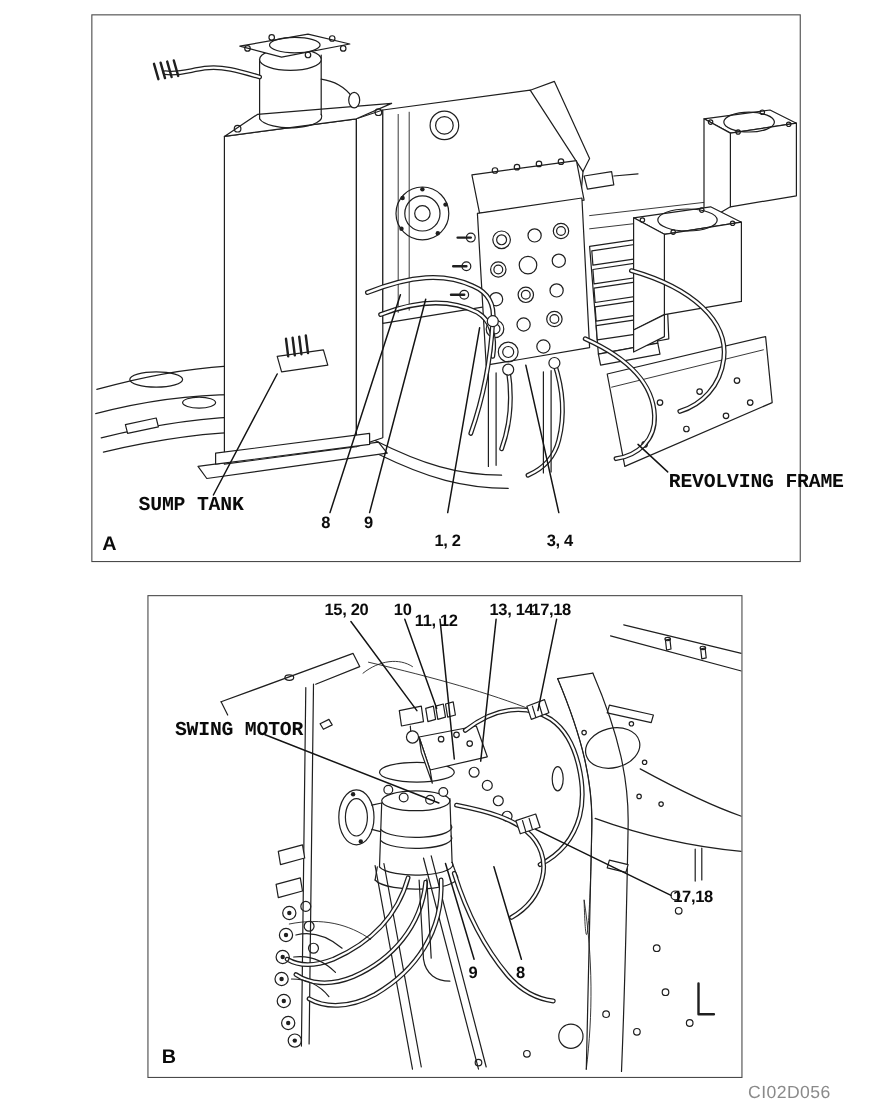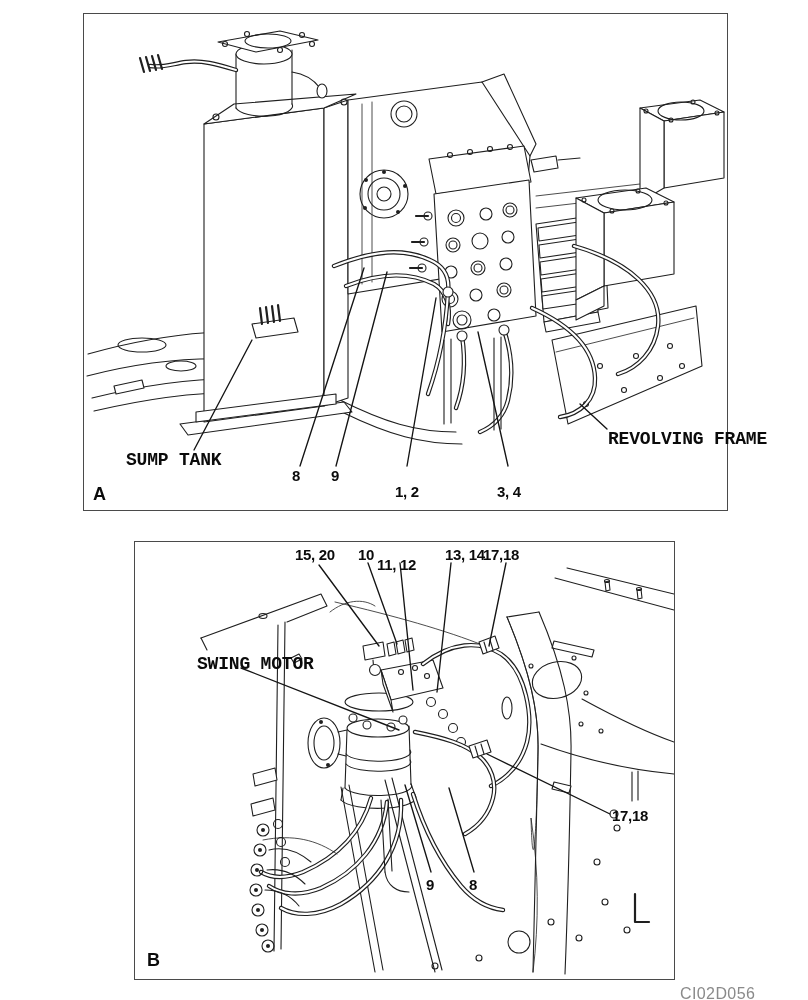--- a/index.html
+++ b/index.html
@@ -358,21 +358,21 @@
         <line class="leader" x1="296" y1="330" x2="270" y2="243"></line>
         <line class="leader" x1="339" y1="330" x2="314" y2="246"></line>
       </g>
     </svg>
 
     <div class="lbl callout" style="left:160px;top:5px;">15, 20</div>
     <div class="lbl callout" style="left:223px;top:5px;">10</div>
     <div class="lbl callout" style="left:242px;top:15px;">11, 12</div>
     <div class="lbl callout" style="left:310px;top:5px;">13, 14</div>
     <div class="lbl callout" style="left:348px;top:5px;">17,18</div>
-    <div class="lbl part" style="left:24px;top:113px;margin-left:38px;">SWING MOTOR</div>
+    <div class="lbl part" style="left:24px;top:113px;">SWING MOTOR</div>
     <div class="lbl callout" style="left:477px;top:266px;">17,18</div>
     <div class="lbl callout" style="left:291px;top:335px;">9</div>
     <div class="lbl callout" style="left:334px;top:335px;">8</div>
     <div class="lbl pletter" style="left:12px;top:409px;">B</div>
   </div>
 
   <div class="figcode">CI02D056</div>
 </div>
 
 </body></html>

